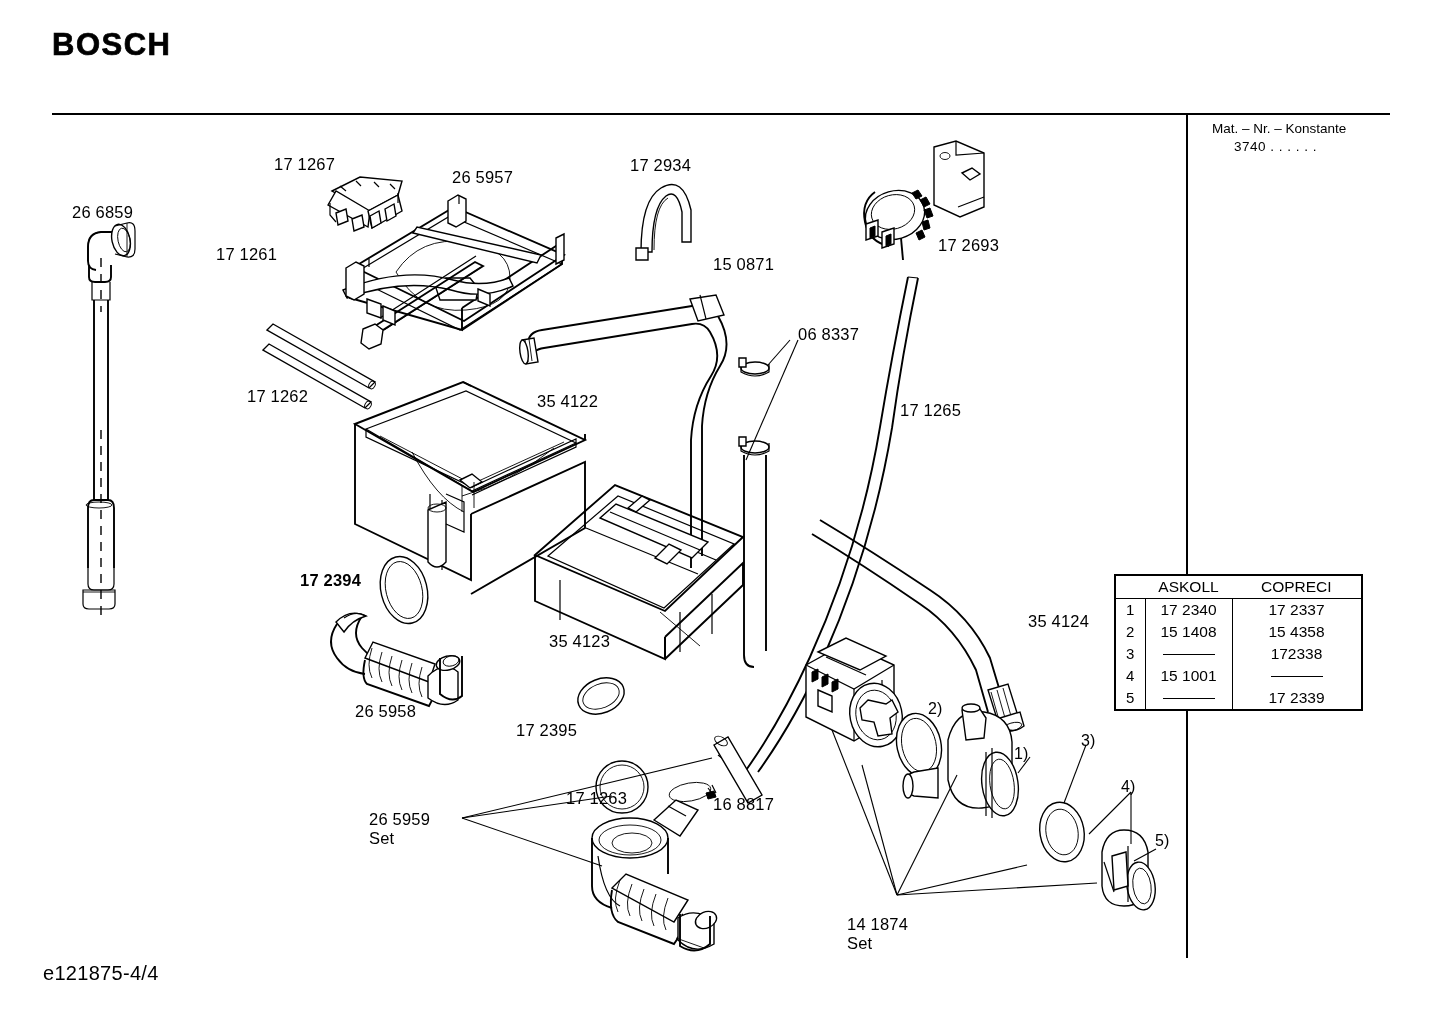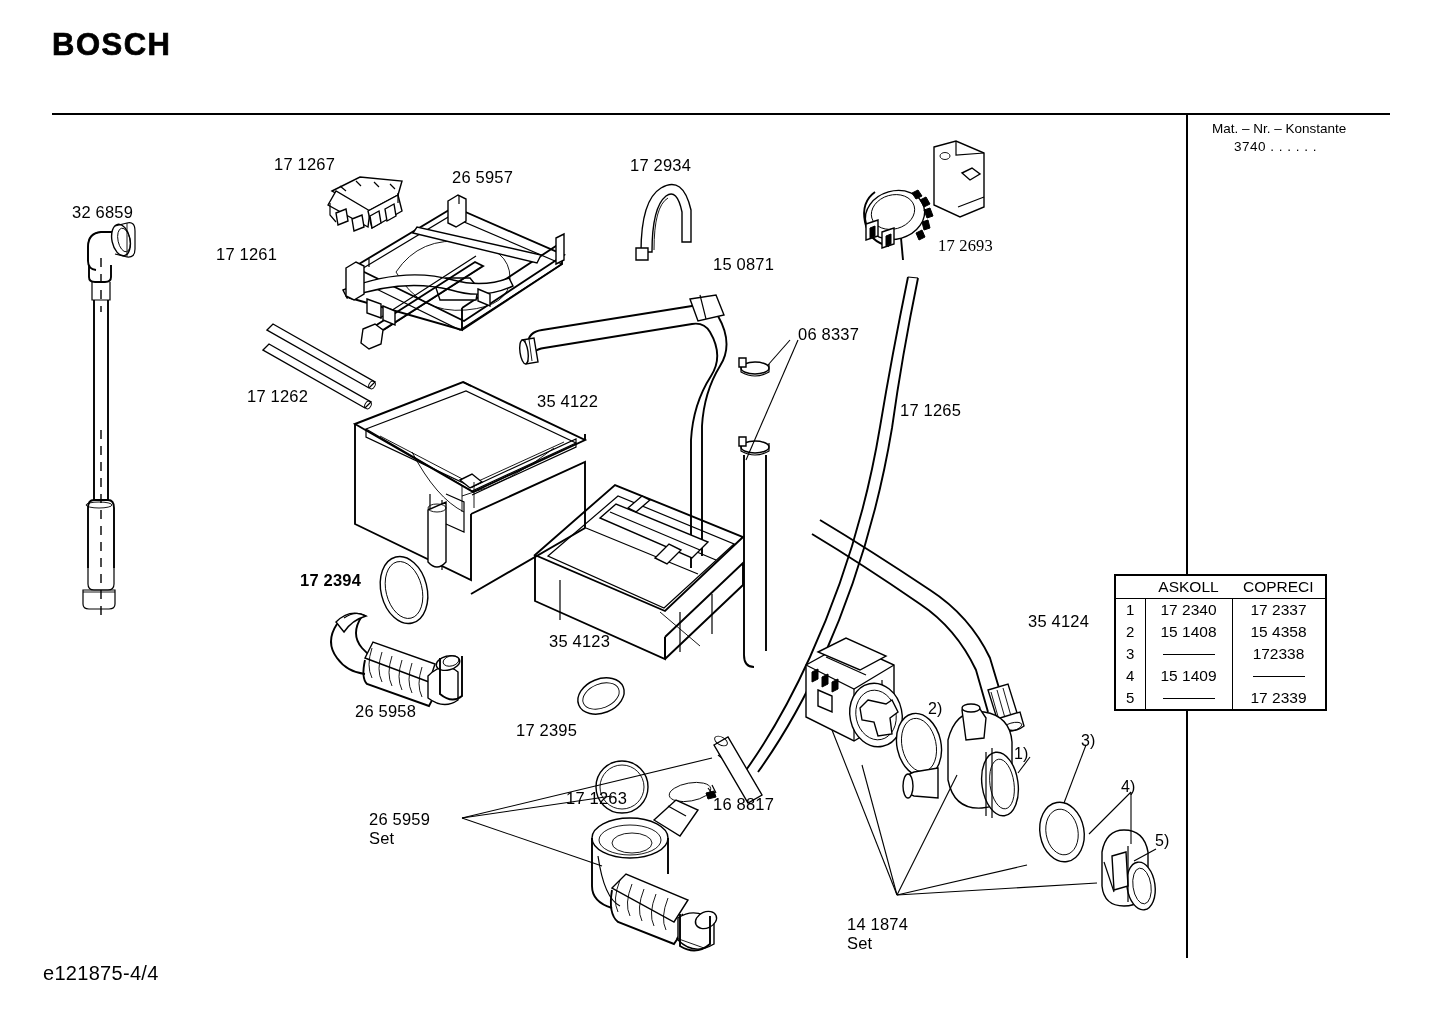--- a/index.html
+++ b/index.html
@@ -115,21 +115,21 @@
   .vtable .idx {
     width: 17px;
     border-right: 1.6px solid #000;
     font-size: 15px;
   }
   .vtable .colA {
     width: 78px;
     border-right: 1.6px solid #000;
     padding: 0 4px;
   }
-  .vtable .colB { width: 88px; padding: 0 2px; }
+  .vtable .colB { width: 88px; padding: 0 20px; }
   .vtable thead tr { border-bottom: 1.6px solid #000; }
   .dash {
     display: inline-block;
     width: 52px;
     height: 0;
     border-top: 1.8px solid #000;
     vertical-align: middle;
   }
   
   svg.art {
@@ -465,27 +465,27 @@
 
     <g>
       <path class="leader" d="M1086 745 l-22 58"></path>
       <path class="leader" d="M1131 792 l0 52 M1131 792 l-42 42"></path>
       <path class="leader" d="M1156 849 l-22 12"></path>
       <path class="leader" d="M1030 757 l-12 16"></path>
     </g>
 
   </svg>
 
-  <div class="lbl" style="left:72px;  top:203px;">32 6859</div>
+  <div class="lbl" style="left:72px;  top:203px;">26 6859</div>
   <div class="lbl" style="left:274px; top:155px;">17 1267</div>
   <div class="lbl" style="left:216px; top:245px;">17 1261</div>
   <div class="lbl" style="left:452px; top:168px;">26 5957</div>
   <div class="lbl" style="left:630px; top:156px;">17 2934</div>
   <div class="lbl" style="left:713px; top:255px;">15 0871</div>
-  <div class="lbl" style="left:938px; top:236px;font-family:Liberation Serif, serif;">17 2693</div>
+  <div class="lbl" style="left:938px; top:236px;">17 2693</div>
   <div class="lbl" style="left:798px; top:325px;">06 8337</div>
   <div class="lbl" style="left:900px; top:401px;">17 1265</div>
   <div class="lbl" style="left:247px; top:387px;">17 1262</div>
   <div class="lbl" style="left:537px; top:392px;">35 4122</div>
   <div class="lbl" style="left:300px; top:571px;font-weight:bold;">17 2394</div>
   <div class="lbl" style="left:549px; top:632px;">35 4123</div>
   <div class="lbl" style="left:355px; top:702px;">26 5958</div>
   <div class="lbl" style="left:516px; top:721px;">17 2395</div>
   <div class="lbl" style="left:1028px;top:612px;">35 4124</div>
   <div class="lbl" style="left:713px; top:795px;">16 8817</div>
@@ -526,21 +526,21 @@
           <td class="colA">15 1408</td>
           <td class="colB">15 4358</td>
         </tr>
         <tr>
           <td class="idx">3</td>
           <td class="colA"><span class="dash"></span></td>
           <td class="colB">172338</td>
         </tr>
         <tr>
           <td class="idx">4</td>
-          <td class="colA">15 1409</td>
+          <td class="colA">15 1001</td>
           <td class="colB"><span class="dash"></span></td>
         </tr>
         <tr>
           <td class="idx">5</td>
           <td class="colA"><span class="dash"></span></td>
           <td class="colB">17 2339</td>
         </tr>
       </tbody>
     </table>
   </div>

